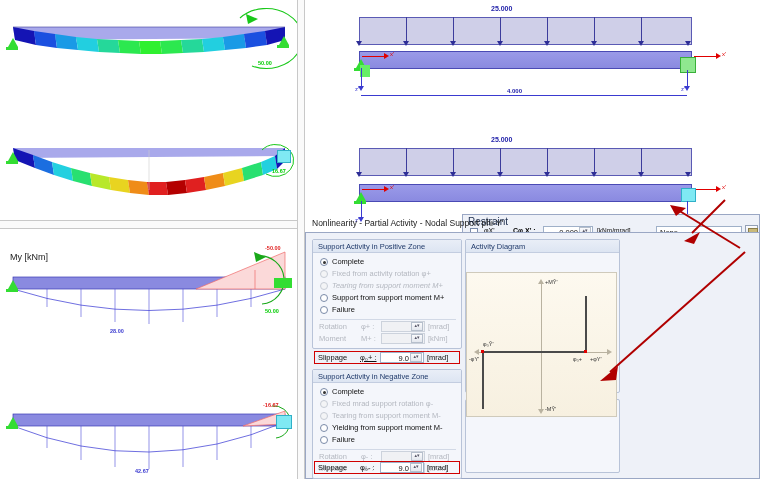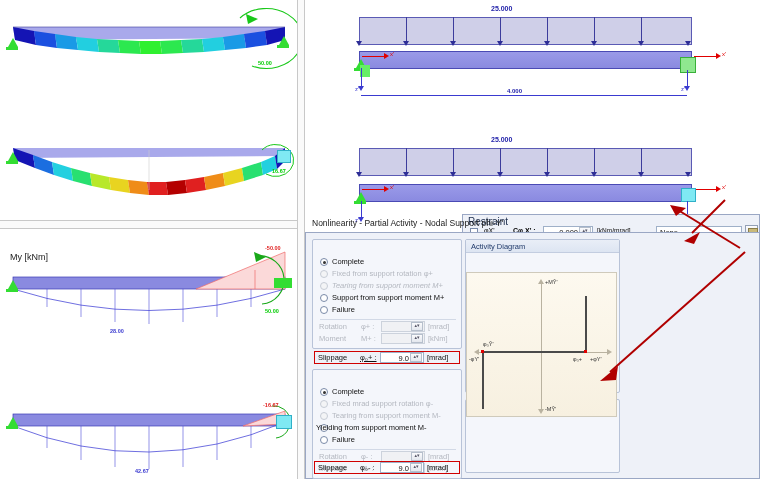--- a/index.html
+++ b/index.html
@@ -352,26 +352,27 @@
   </div>
   <div class="minibtn" style="left:282px;top:36px;">
       <span class="g"></span>
     </div>
 </div>
 
 <div id="dialog">
   <div class="dlg-title">Nonlinearity - Partial Activity - Nodal Support phi-Y'</div>
 
   <div class="group" style="left:6px;top:6px;width:150px;height:110px;">
+    <div class="group-hdr">Support Activity in Positive Zone</div>
 
     <div class="radio on" style="left:7px;top:18px;"></div>
     <div class="rlabel" style="left:19px;top:17px;">Complete</div>
 
     <div class="radio dis" style="left:7px;top:30px;"></div>
-    <div class="rlabel dis" style="left:19px;top:29px;">Fixed from support rotation φ+</div>
+    <div class="rlabel dis" style="left:19px;top:29px;">Fixed from activity rotation φ+</div>
 
     <div class="radio dis" style="left:7px;top:42px;"></div>
     <div class="rlabel dis" style="left:19px;top:41px;font-style:italic;">Tearing from support moment M+</div>
 
     <div class="radio" style="left:7px;top:54px;"></div>
     <div class="rlabel" style="left:19px;top:53px;">Support from support moment M+</div>
 
     <div class="radio" style="left:7px;top:66px;"></div>
     <div class="rlabel" style="left:19px;top:65px;">Failure</div>
 
@@ -397,32 +398,33 @@
   <div class="redbox" style="left:8px;top:118px;width:146px;height:13px;"></div>
   <div class="flabel" style="left:12px;top:120px;">Slippage</div>
   <div class="flabel" style="left:54px;top:120px;text-decoration:underline;">φ₀+ :</div>
   <div class="spin" style="left:74px;top:119px;width:44px;">
     <span class="v">9.0</span>
     <span class="btns">▴▾</span>
   </div>
   <div class="unit" style="left:121px;top:120px;">[mrad]</div>
 
   <div class="group" style="left:6px;top:136px;width:150px;height:110px;">
+    <div class="group-hdr">Support Activity in Negative Zone</div>
 
     <div class="radio on" style="left:7px;top:18px;"></div>
     <div class="rlabel" style="left:19px;top:17px;">Complete</div>
 
     <div class="radio dis" style="left:7px;top:30px;"></div>
     <div class="rlabel dis" style="left:19px;top:29px;">Fixed mrad support rotation φ-</div>
 
     <div class="radio dis" style="left:7px;top:42px;"></div>
     <div class="rlabel dis" style="left:19px;top:41px;">Tearing from support moment M-</div>
 
     <div class="radio" style="left:7px;top:54px;"></div>
-    <div class="rlabel" style="left:3px;top:53px;">Yielding from support moment M-</div>
+    <div class="rlabel" style="left:19px;top:53px;">Yielding from support moment M-</div>
 
     <div class="radio" style="left:7px;top:66px;"></div>
     <div class="rlabel" style="left:19px;top:65px;">Failure</div>
 
     <div class="hrline" style="left:7px;top:79px;width:136px;"></div>
 
     <div class="flabel dis" style="left:6px;top:82px;">Rotation</div>
     <div class="flabel dis" style="left:48px;top:82px;">φ- :</div>
     <div class="spin dis" style="left:68px;top:81px;width:44px;">
       <span class="v"></span>

